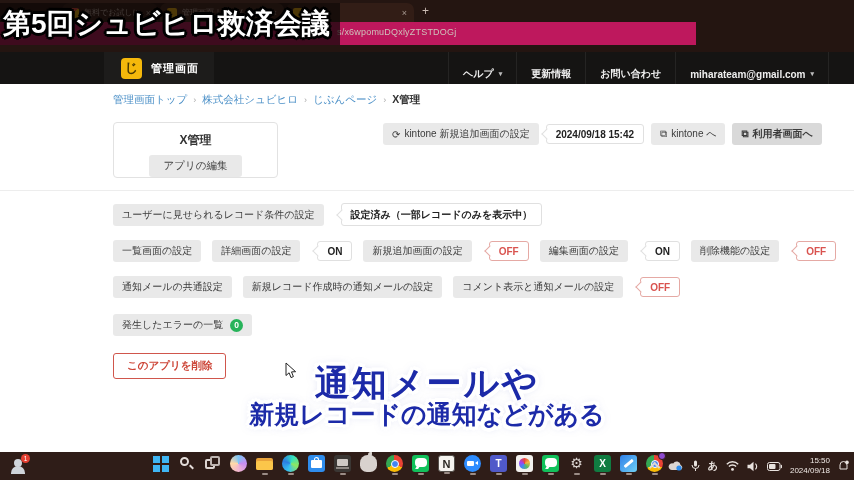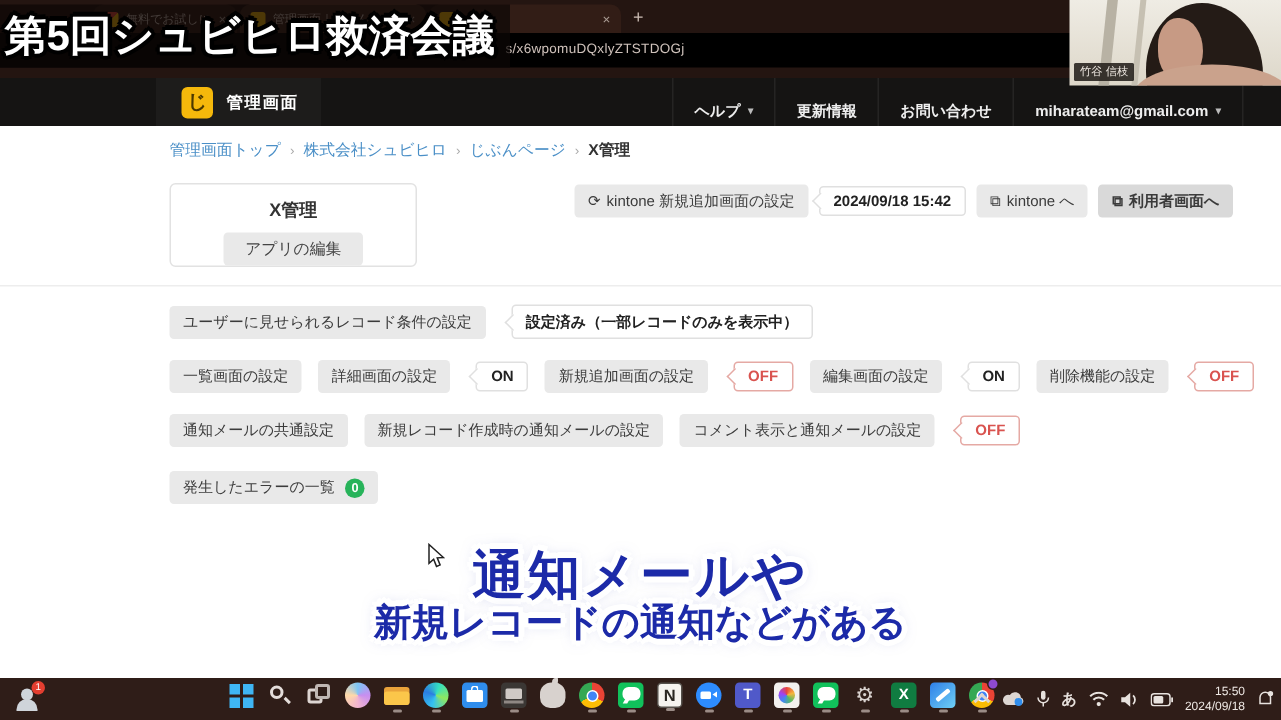--- a/index.html
+++ b/index.html
@@ -11,21 +11,21 @@
   .chrome { position:absolute; left:0; top:0; width:854px; height:52px; background:#241511; }
   .tabstrip { position:absolute; left:0; top:0; width:854px; height:22px; }
   .tab { position:absolute; top:3px; height:19px; display:flex; align-items:center; gap:5px;
          padding:0 7px; border-radius:7px 7px 0 0; background:#321d16; }
   .tab.active { background:#43291f; }
   .tab .fav { width:10px; height:10px; border-radius:2px; background:#f5b80b; flex:0 0 auto; }
   .tab .fav.red { background:linear-gradient(135deg,#e5493c 50%,#f5b80b 50%); }
   .tab .t { font-size:8px; color:#cbbcb4; white-space:nowrap; overflow:hidden; max-width:86px; }
   .tab .x { font-size:9px; color:#a89a92; }
   .newtab { position:absolute; left:422px; top:4px; font-size:12px; color:#cbbcb4; }
-  .urlbar { position:absolute; left:0; top:22px; width:854px; height:23px; background:#000000; }
+  .urlbar { position:absolute; left:0; top:22px; width:696px; height:23px; background:#be185d; }
   .url { position:absolute; left:337px; top:5px; font-size:9px; color:#cfc2bb; letter-spacing:0.2px; }
 
   
   .title-ov { position:absolute; left:0; top:3px; width:340px; height:42px; background:rgba(12,7,6,0.72);
               display:flex; align-items:center; z-index:60; }
   .title-ov span { font-size:28px; font-weight:900; color:#fff; letter-spacing:0px; white-space:nowrap; padding-left:3px;
     text-shadow:-2px -2px 0 #000,2px -2px 0 #000,-2px 2px 0 #000,2px 2px 0 #000,
                 -3px 0 0 #000,3px 0 0 #000,0 -3px 0 #000,0 3px 0 #000; }
   .webcam { position:absolute; left:713px; top:0; width:141px; height:57px; z-index:70;
             background:linear-gradient(180deg,#efece4,#ddd7c9); overflow:hidden; }
@@ -278,42 +278,37 @@
       </div>
     </div>
 
     <div class="row row4">
       <button class="gbtn">
         <span>発生したエラーの一覧</span>
         <span class="badge">0</span>
       </button>
     </div>
 
+    <div class="row row5">
+      <button class="del-btn">このアプリを削除</button>
+    </div>
   </div>
 
   <div class="cursor">
     <svg width="12" height="17" viewBox="0 0 12 17">
       <path d="M1 1 L1 13.5 L4.1 10.8 L6 15.6 L8.4 14.6 L6.5 9.9 L10.6 9.7 Z" fill="#fff" stroke="#222" stroke-width="1"></path>
     </svg>
   </div>
 
   <div class="title-ov">
     <span>第5回シュビヒロ救済会議</span>
   </div>
   <div class="subs sub1" style="position:absolute;">通知メールや</div>
   <div class="subs sub2" style="position:absolute;">新規レコードの通知などがある</div>
 
-  <div class="webcam">
-    <div class="frame"></div>
-    <div class="frame2"></div>
-    <div class="hair"></div>
-    <div class="face"></div>
-    <div class="body"></div>
-    <div class="nametag">竹谷 信枝</div>
-  </div>
 
   <div class="taskbar">
     <div class="widget">
       <div class="head"></div>
         <div class="shoulders"></div>
       <div class="wbadge">1</div>
     </div>
     <div class="ticons">
       <div class="ti ti-start">
           <i></i>

